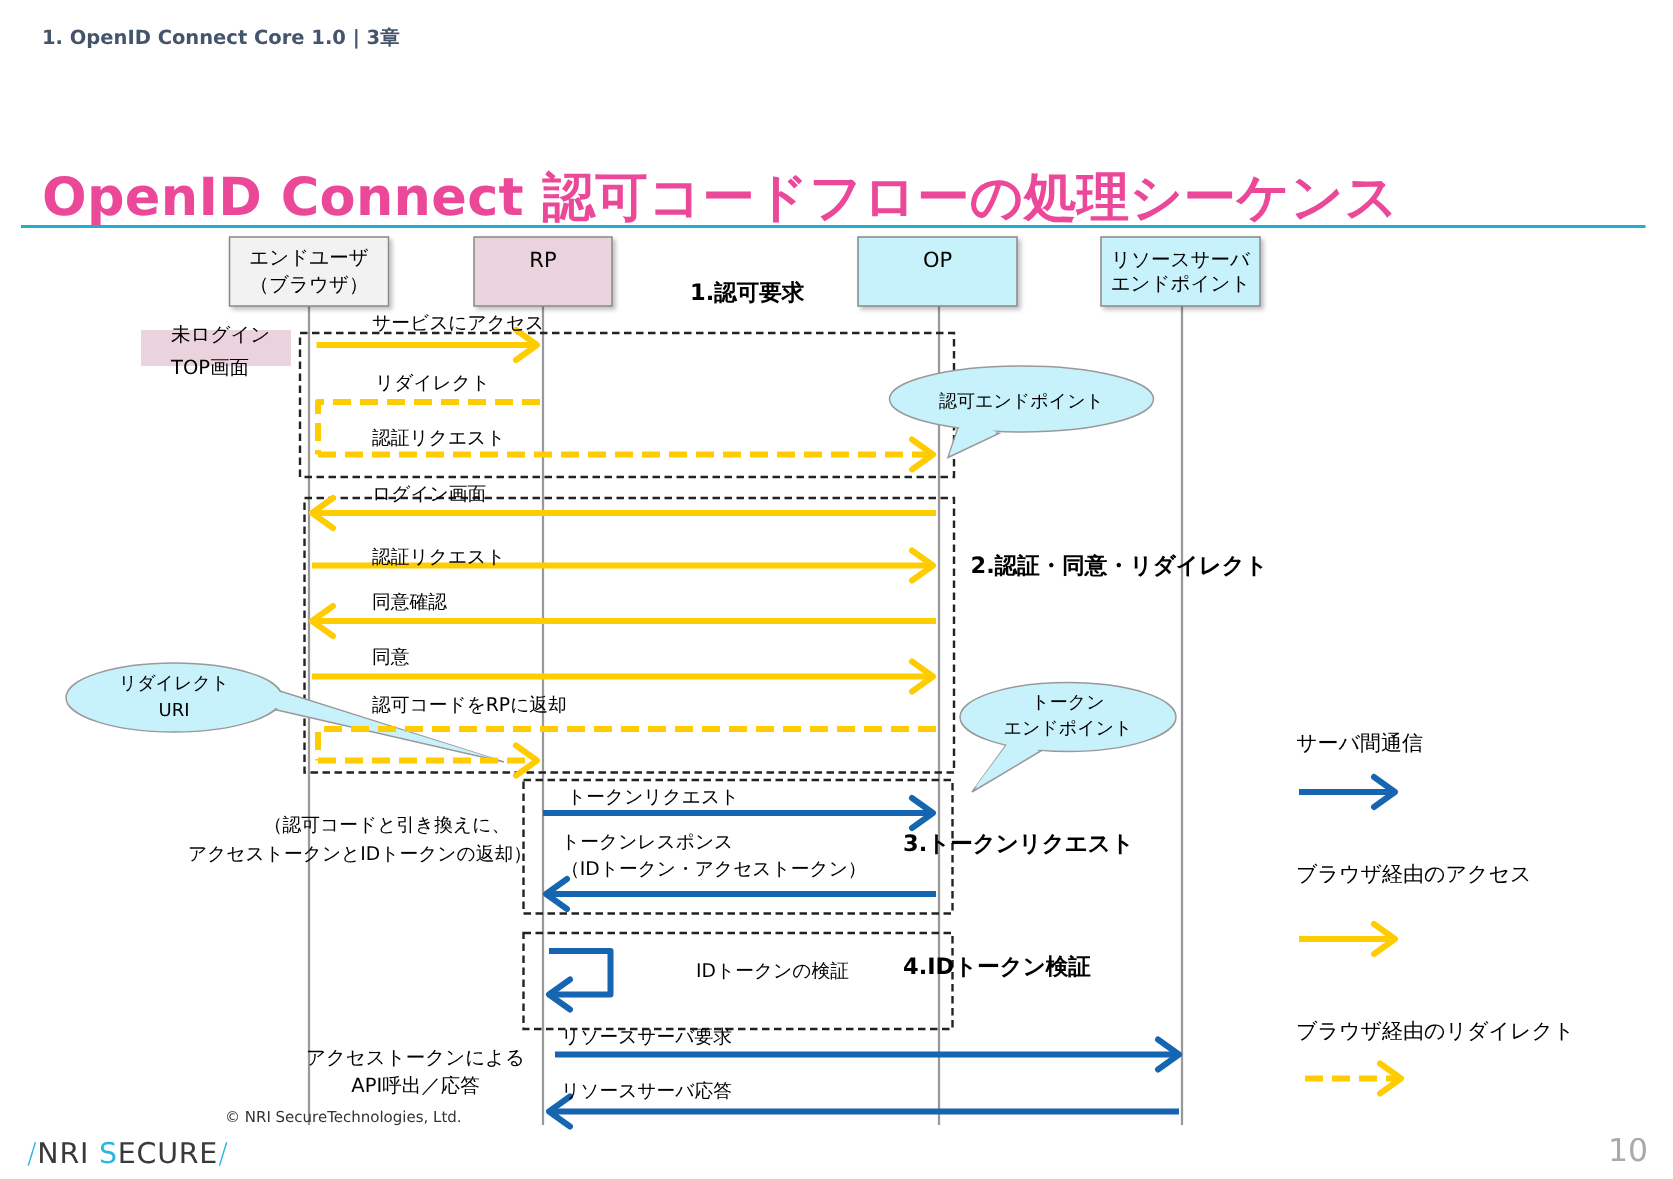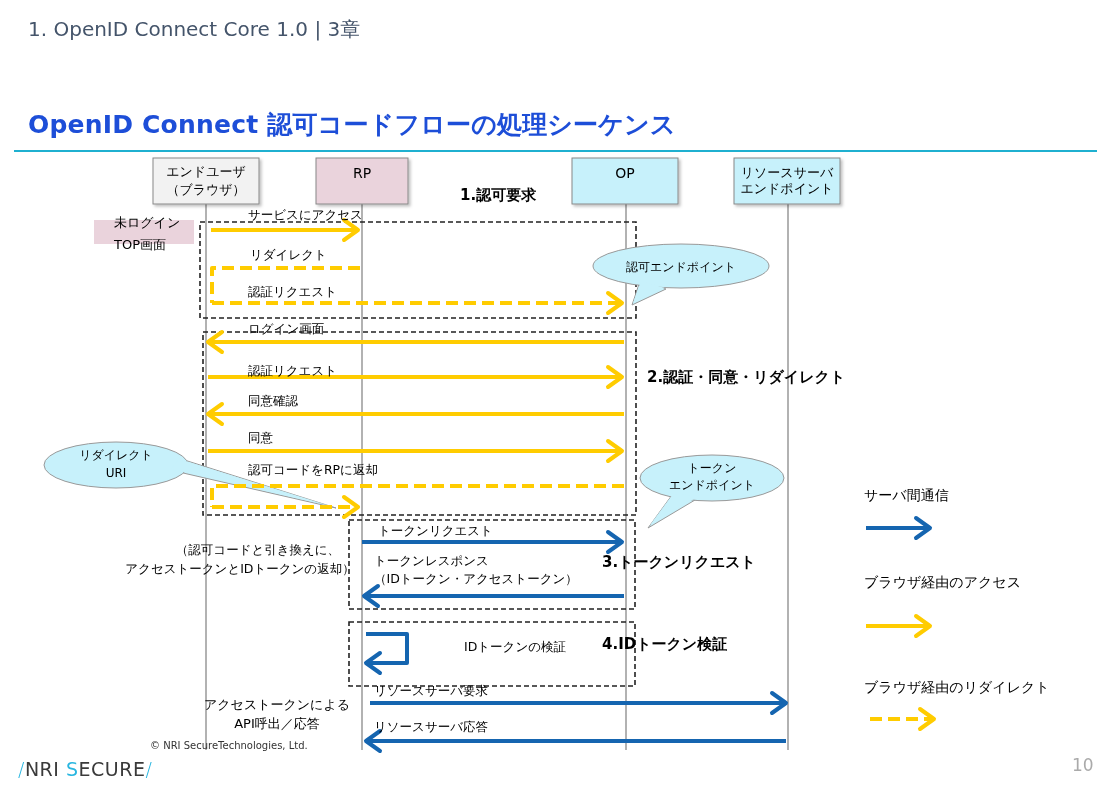--- a/index.html
+++ b/index.html
@@ -1,26 +1,26 @@
 <!DOCTYPE html>
 <html><head>
 <meta charset="utf-8">
 <style>
   html, body { margin:0; padding:0; background:#ffffff; }
   body { width:1115px; height:786px; position:relative; overflow:hidden;
          font-family:"DejaVu Sans", "Liberation Sans", sans-serif; color:#111; }
-  .chapter { position:absolute; left:28px; top:16px; font-size:20px; font-weight:normal; color:#44546a; }
-  .title { position:absolute; left:28px; top:108px; font-size:25px; font-weight:bold; color:#1d4ed8; letter-spacing:0.2px; }
+  .chapter { position:absolute; left:28px; top:16px; font-size:13px; font-weight:bold; color:#44546a; }
+  .title { position:absolute; left:28px; top:108px; font-size:35px; font-weight:bold; color:#ec4899; letter-spacing:0.2px; }
   .title-rule { position:absolute; left:14px; top:150px; width:1083px; height:2px; background:#1fb0d0; }
   svg.diagram { position:absolute; left:0; top:0; }
   .footer-logo { position:absolute; left:18px; top:758px; font-size:19px; color:#3a3a3a; letter-spacing:0.5px; }
   .footer-logo .slash { color:#29b6e0; font-weight:300; }
   .footer-logo .s { color:#29b6e0; }
   .footer-copy { position:absolute; left:150px; top:740px; font-size:10px; color:#333; }
-  .page-num { position:absolute; left:1072px; top:755px; font-size:17px; color:#aaa; }
+  .page-num { position:absolute; left:1072px; top:755px; font-size:21px; color:#aaa; }
 </style>
 </head>
 <body>
 
 <div class="chapter">1. OpenID Connect Core 1.0 | 3章</div>
 <div class="title">OpenID Connect 認可コードフローの処理シーケンス</div>
 <div class="title-rule"></div>
 
 <svg class="diagram" width="1115" height="786" viewBox="0 0 1115 786">
   <defs>

